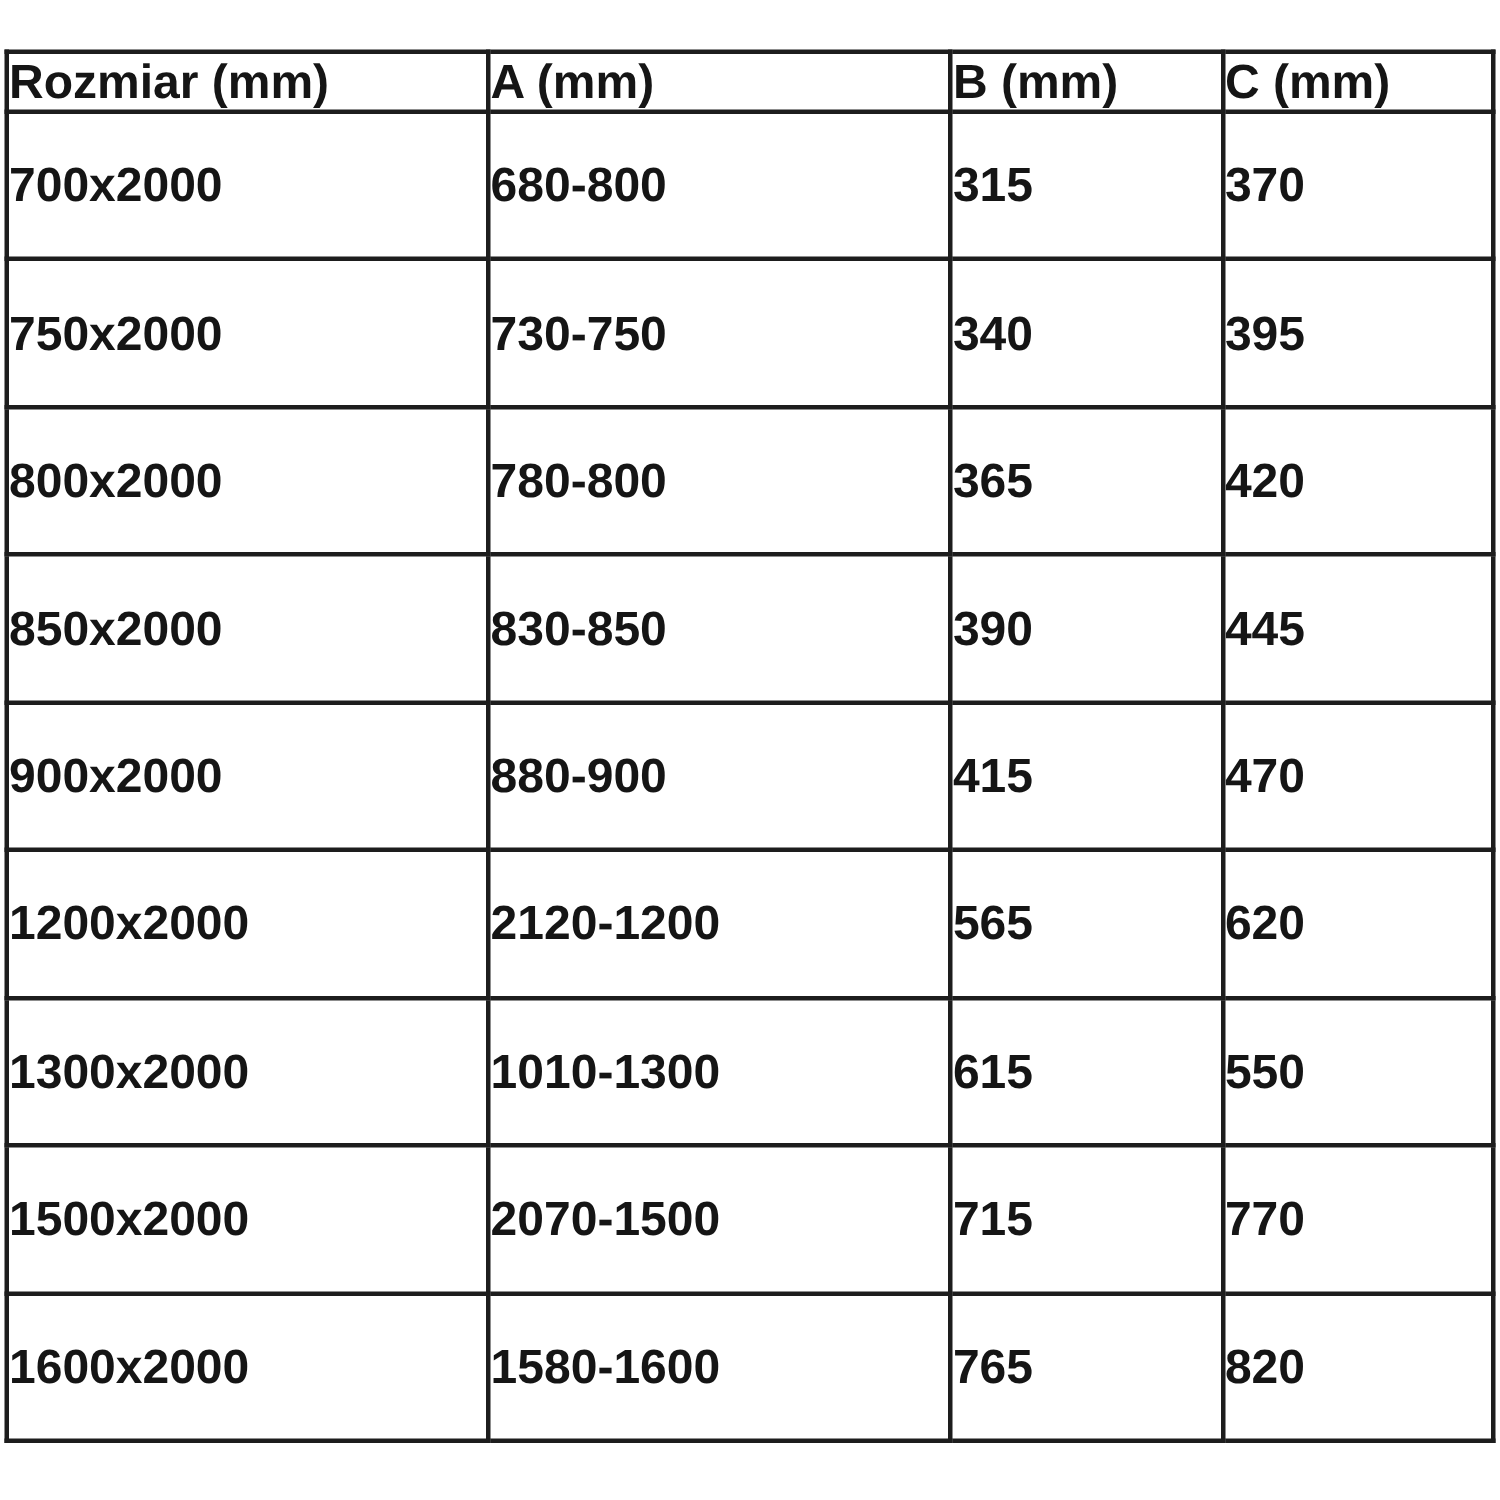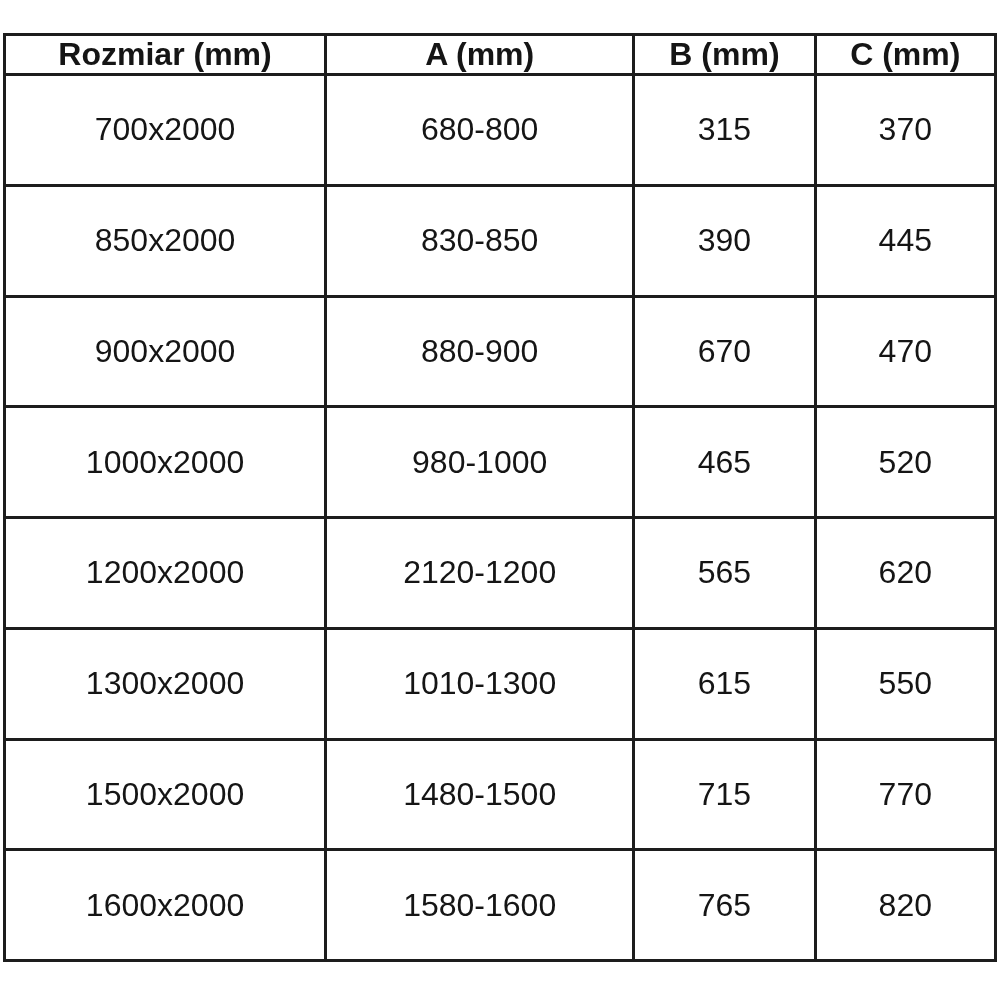--- a/index.html
+++ b/index.html
@@ -20,33 +20,33 @@
     top: 33px;
     width: 994px;
     height: 929px;
     border-collapse: collapse;
     table-layout: fixed;
     background: #ffffff;
   }
   table.size-table th,
   table.size-table td {
     border: 3px solid #1d1d1d;
-    text-align: center;
+    text-align: left;
     vertical-align: middle;
     color: #151515;
     padding: 0;
     overflow: hidden;
   }
   table.size-table th {
     font-size: 32px;
     font-weight: bold;
   }
   table.size-table td {
     font-size: 32px;
-    font-weight: normal;
+    font-weight: bold;
   }
 </style>
 </head>
 <body>
 
 <div class="page">
   <table class="size-table">
     <colgroup>
       <col style="width:32.4%">
       <col style="width:31.1%">
@@ -62,52 +62,58 @@
       </tr>
     </thead>
     <tbody>
       <tr>
         <td>700x2000</td>
         <td>680-800</td>
         <td>315</td>
         <td>370</td>
       </tr>
       <tr>
+        <td>750x2000</td>
+        <td>730-750</td>
+        <td>340</td>
+        <td>395</td>
+      </tr>
+      <tr>
+        <td>800x2000</td>
+        <td>780-800</td>
+        <td>365</td>
+        <td>420</td>
+      </tr>
+      <tr>
         <td>850x2000</td>
         <td>830-850</td>
         <td>390</td>
         <td>445</td>
       </tr>
       <tr>
         <td>900x2000</td>
         <td>880-900</td>
-        <td>670</td>
+        <td>415</td>
         <td>470</td>
-      </tr>
-      <tr>
-        <td>1000x2000</td>
-        <td>980-1000</td>
-        <td>465</td>
-        <td>520</td>
       </tr>
       <tr>
         <td>1200x2000</td>
         <td>2120-1200</td>
         <td>565</td>
         <td>620</td>
       </tr>
       <tr>
         <td>1300x2000</td>
         <td>1010-1300</td>
         <td>615</td>
         <td>550</td>
       </tr>
       <tr>
         <td>1500x2000</td>
-        <td>1480-1500</td>
+        <td>2070-1500</td>
         <td>715</td>
         <td>770</td>
       </tr>
       <tr>
         <td>1600x2000</td>
         <td>1580-1600</td>
         <td>765</td>
         <td>820</td>
       </tr>
     </tbody>

